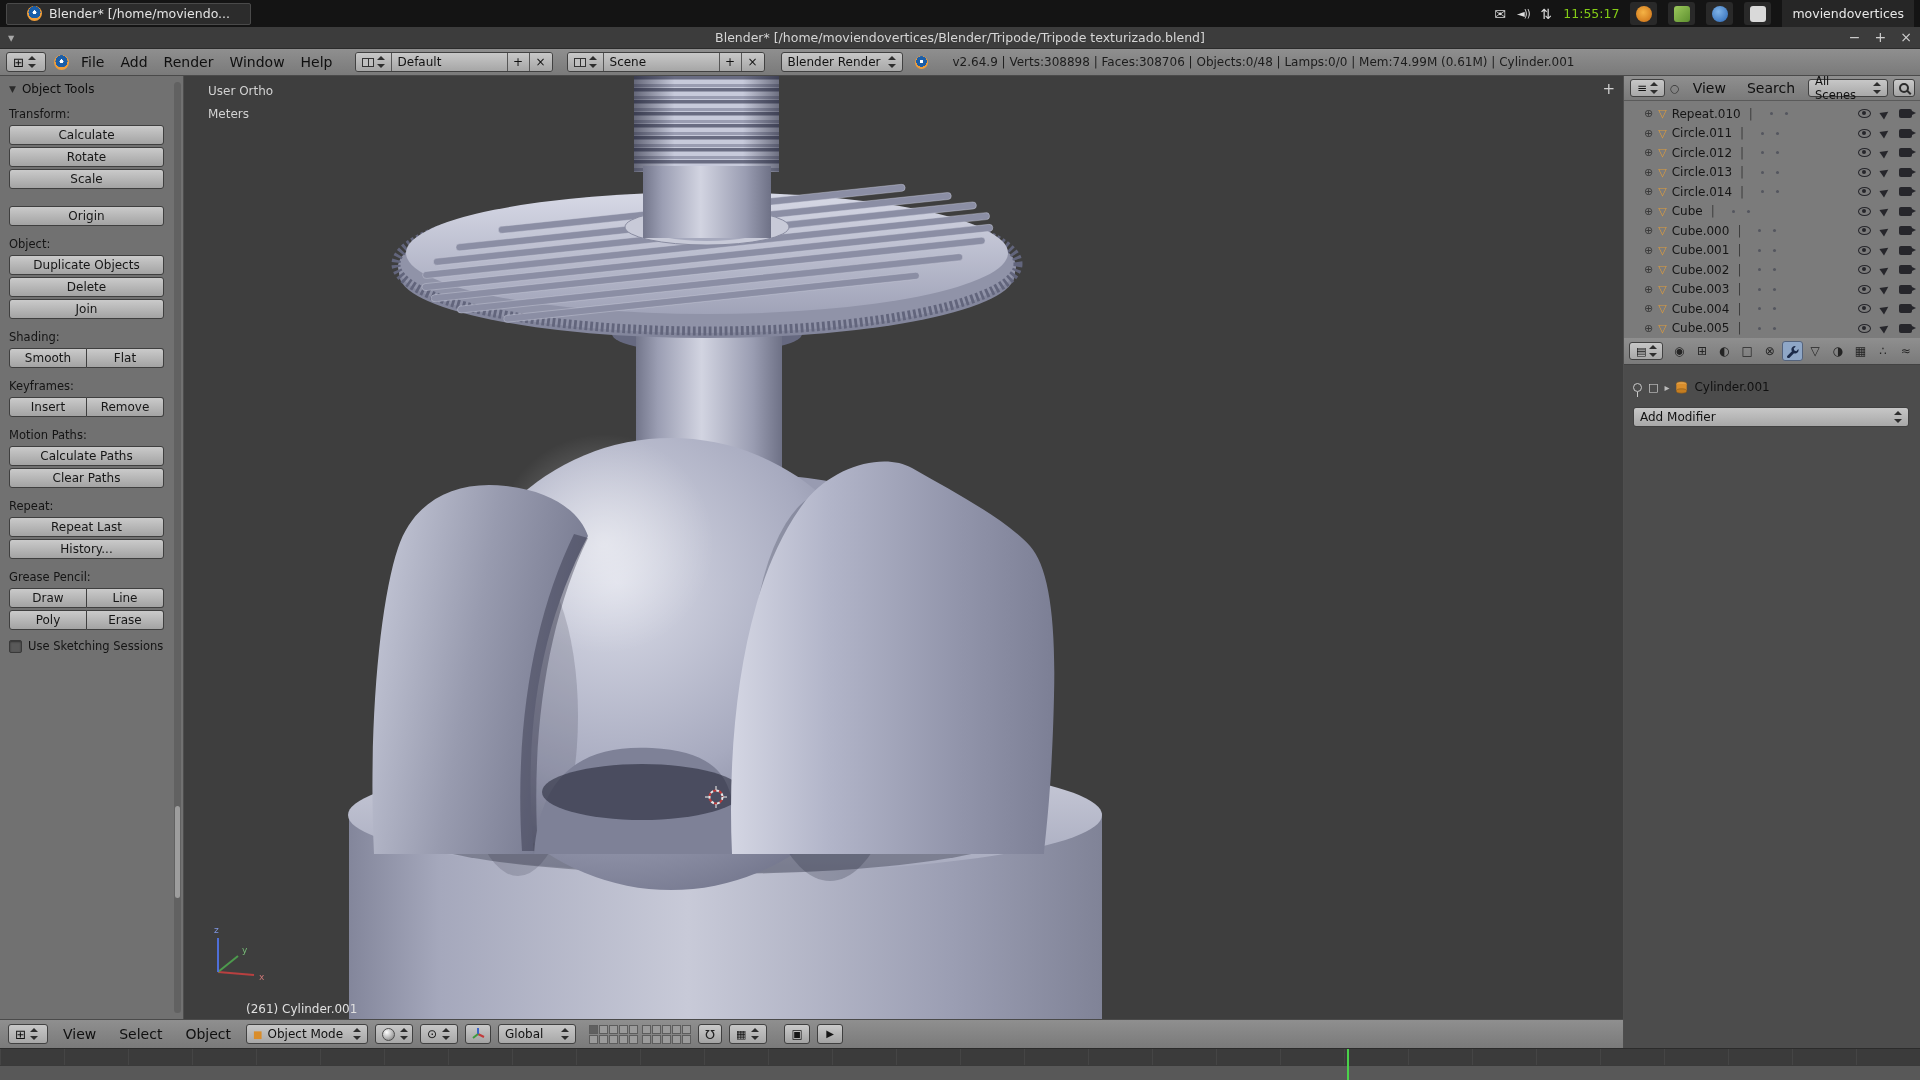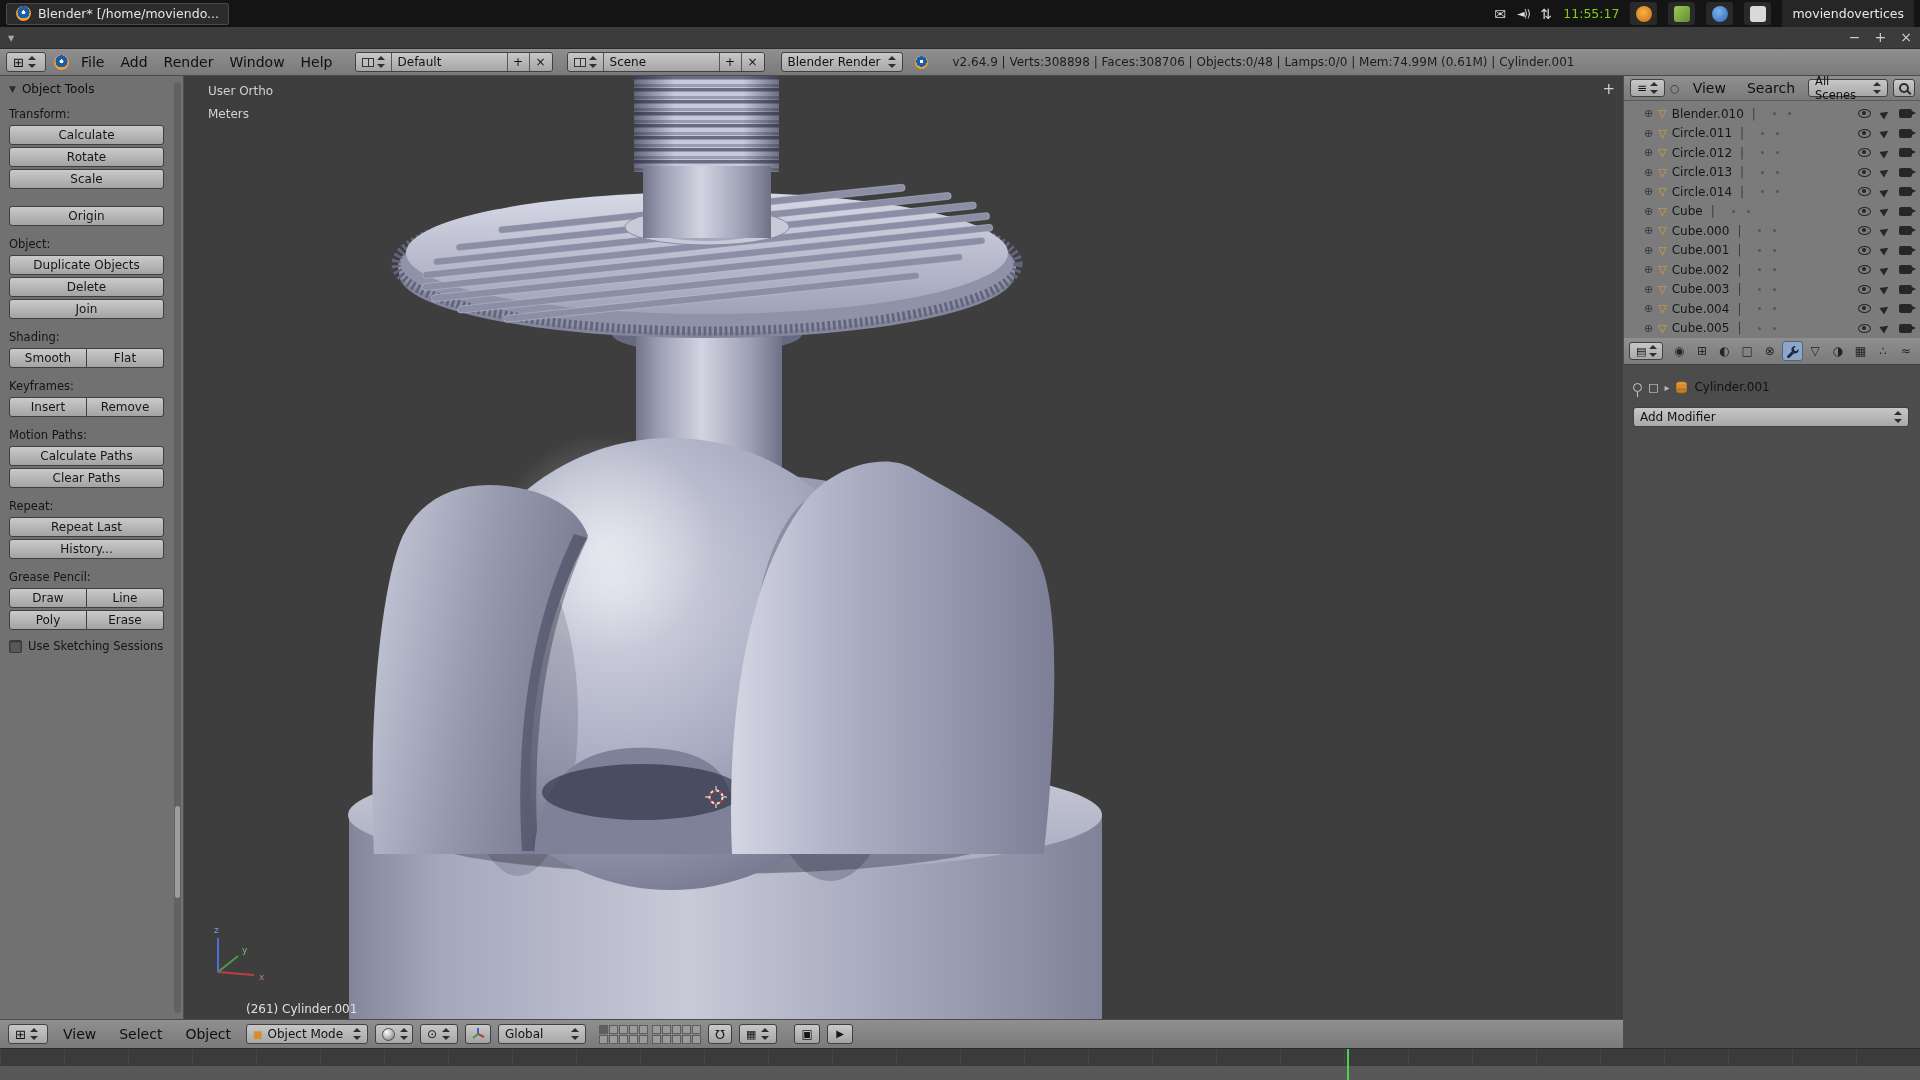--- a/index.html
+++ b/index.html
@@ -27,21 +27,21 @@
   .lens{width:10px;height:10px;border:2px solid #2c2c2c;border-radius:50%;position:relative;flex:none}
   .lens::after{content:"";position:absolute;width:2px;height:5px;background:#2c2c2c;transform:rotate(-45deg);right:-3px;bottom:-4px}
   .sphereico{width:13px;height:13px;border-radius:50%;border:1px solid #4d4d4d;flex:none;
     background:radial-gradient(circle at 35% 30%,#fff,#a6a6a6 65%,#6a6a6a)}
   .magnet{display:inline-block;transform:rotate(180deg);font-size:13px;color:#222;line-height:1}
   .orange{color:#d98d2b}
   
   .taskbar{position:absolute;left:0;top:0;width:1920px;height:27px;background:#141414;
     display:flex;align-items:center;padding:0 6px;gap:10px;color:#e2e2e2;font-size:12.5px}
   .taskbtn{display:flex;align-items:center;gap:7px;background:#2c2c2c;border:1px solid #4a4a4a;
-    border-radius:2px;padding:2px 9px;height:22px;color:#e4e4e4}
+    border-radius:2px;padding:2px 20px;height:22px;color:#e4e4e4}
   .tb-right{margin-left:auto;display:flex;align-items:center;gap:11px}
   .appslot{width:27px;height:23px;background:#292929;border-radius:3px;display:flex;align-items:center;justify-content:center}
   .appico{width:16px;height:16px;border-radius:3px}
   .userchip{background:#262626;height:27px;display:flex;align-items:center;padding:0 10px;color:#e8e8e8}
   
   .titlebar{position:absolute;left:0;top:27px;width:1920px;height:22px;background:#3c3c3c;
     border-bottom:1px solid #2b2b2b;color:#d6d6d6;font-size:12.5px}
   .titlebar .ttl{position:absolute;left:0;right:0;top:3px;text-align:center}
   .winctl{position:absolute;right:8px;top:2px;display:flex;gap:14px;font-size:14px;color:#cfcfcf}
   
@@ -132,20 +132,21 @@
       <span class="appico" style="background:#d9d9d9"></span>
     </span>
     <span class="userchip">
       <span>moviendovertices</span>
     </span>
   </div>
 </div>
 
 <div class="titlebar">
   <span style="position:absolute;left:8px;top:3px;color:#a8a8a8">▾</span>
+  <div class="ttl">Blender* [/home/moviendovertices/Blender/Tripode/Tripode texturizado.blend]</div>
   <div class="winctl">
     <span>−</span>
     <span>+</span>
     <span>×</span>
   </div>
 </div>
 
 <div class="infohdr hdr">
   <div class="field" style="width:40px;gap:4px">
     <span style="font-size:13px">⊞</span>
@@ -408,21 +409,21 @@
   </div>
 
   <div class="btn" style="width:26px">
     <svg width="14" height="14" viewBox="0 0 14 14">
       <path d="M7 7 L13 10" stroke="#c23b3b" stroke-width="2"></path>
       <path d="M7 7 L7 1" stroke="#3a62c9" stroke-width="2"></path>
       <path d="M7 7 L2 11" stroke="#3f9a3f" stroke-width="2"></path>
     </svg>
   </div>
 
-  <div class="field" style="width:88px">
+  <div class="field" style="width:78px">
     <span style="flex:1">Global</span>
     <span class="updn"></span>
   </div>
 
   <div style="display:flex;gap:4px;margin-left:6px">
     <div class="layers">
       <span class="cell on"></span>
         <span class="cell"></span>
         <span class="cell"></span>
         <span class="cell"></span>
@@ -480,21 +481,21 @@
       </div>
       <div class="btn" style="width:24px;height:18px">
         <span class="lens"></span>
       </div>
     </div>
 
     <div style="padding-top:3px">
       <div class="orow">
           <span class="oplus">⊕</span>
           <span class="otri">▽</span>
-          <span class="oname">Blender.010</span>
+          <span class="oname">Repeat.010</span>
           <span class="osep">|</span>
           <span class="odot"></span>
           <span class="oicons">
             <span class="ic-eye"></span>
             <span class="ic-cursor"></span>
             <span class="ic-cam"></span>
           </span>
         </div>
       <div class="orow">
           <span class="oplus">⊕</span>

